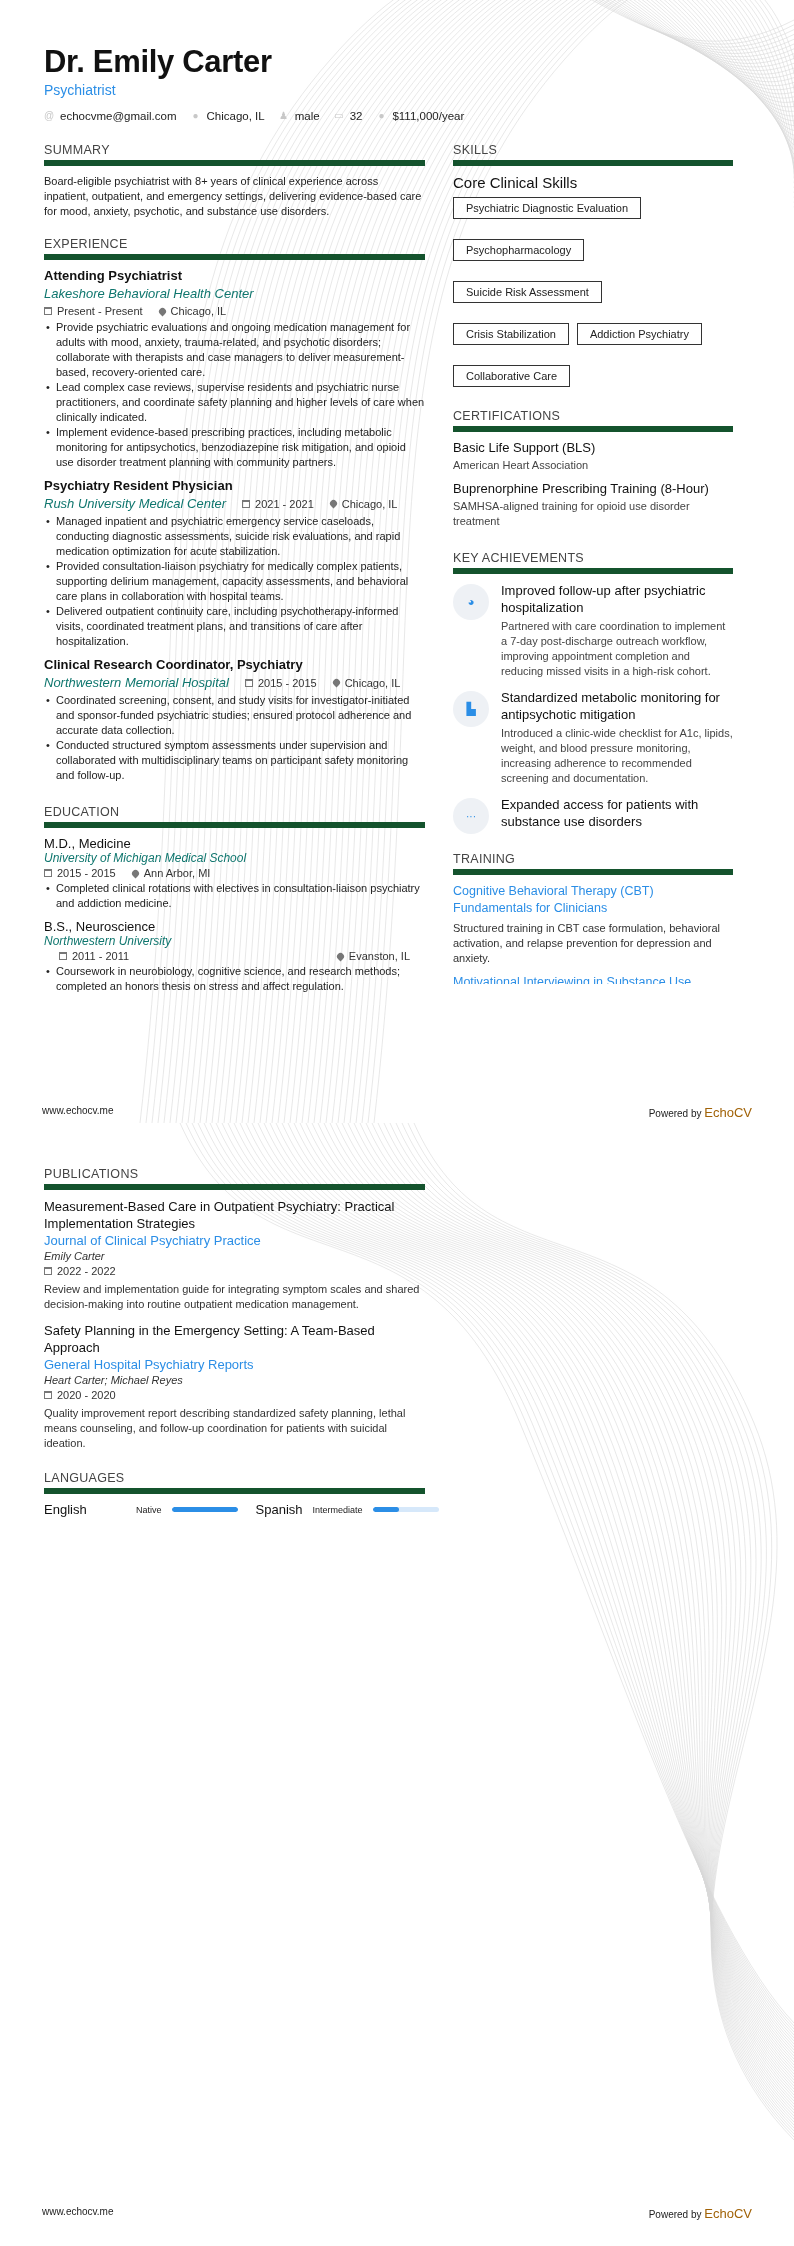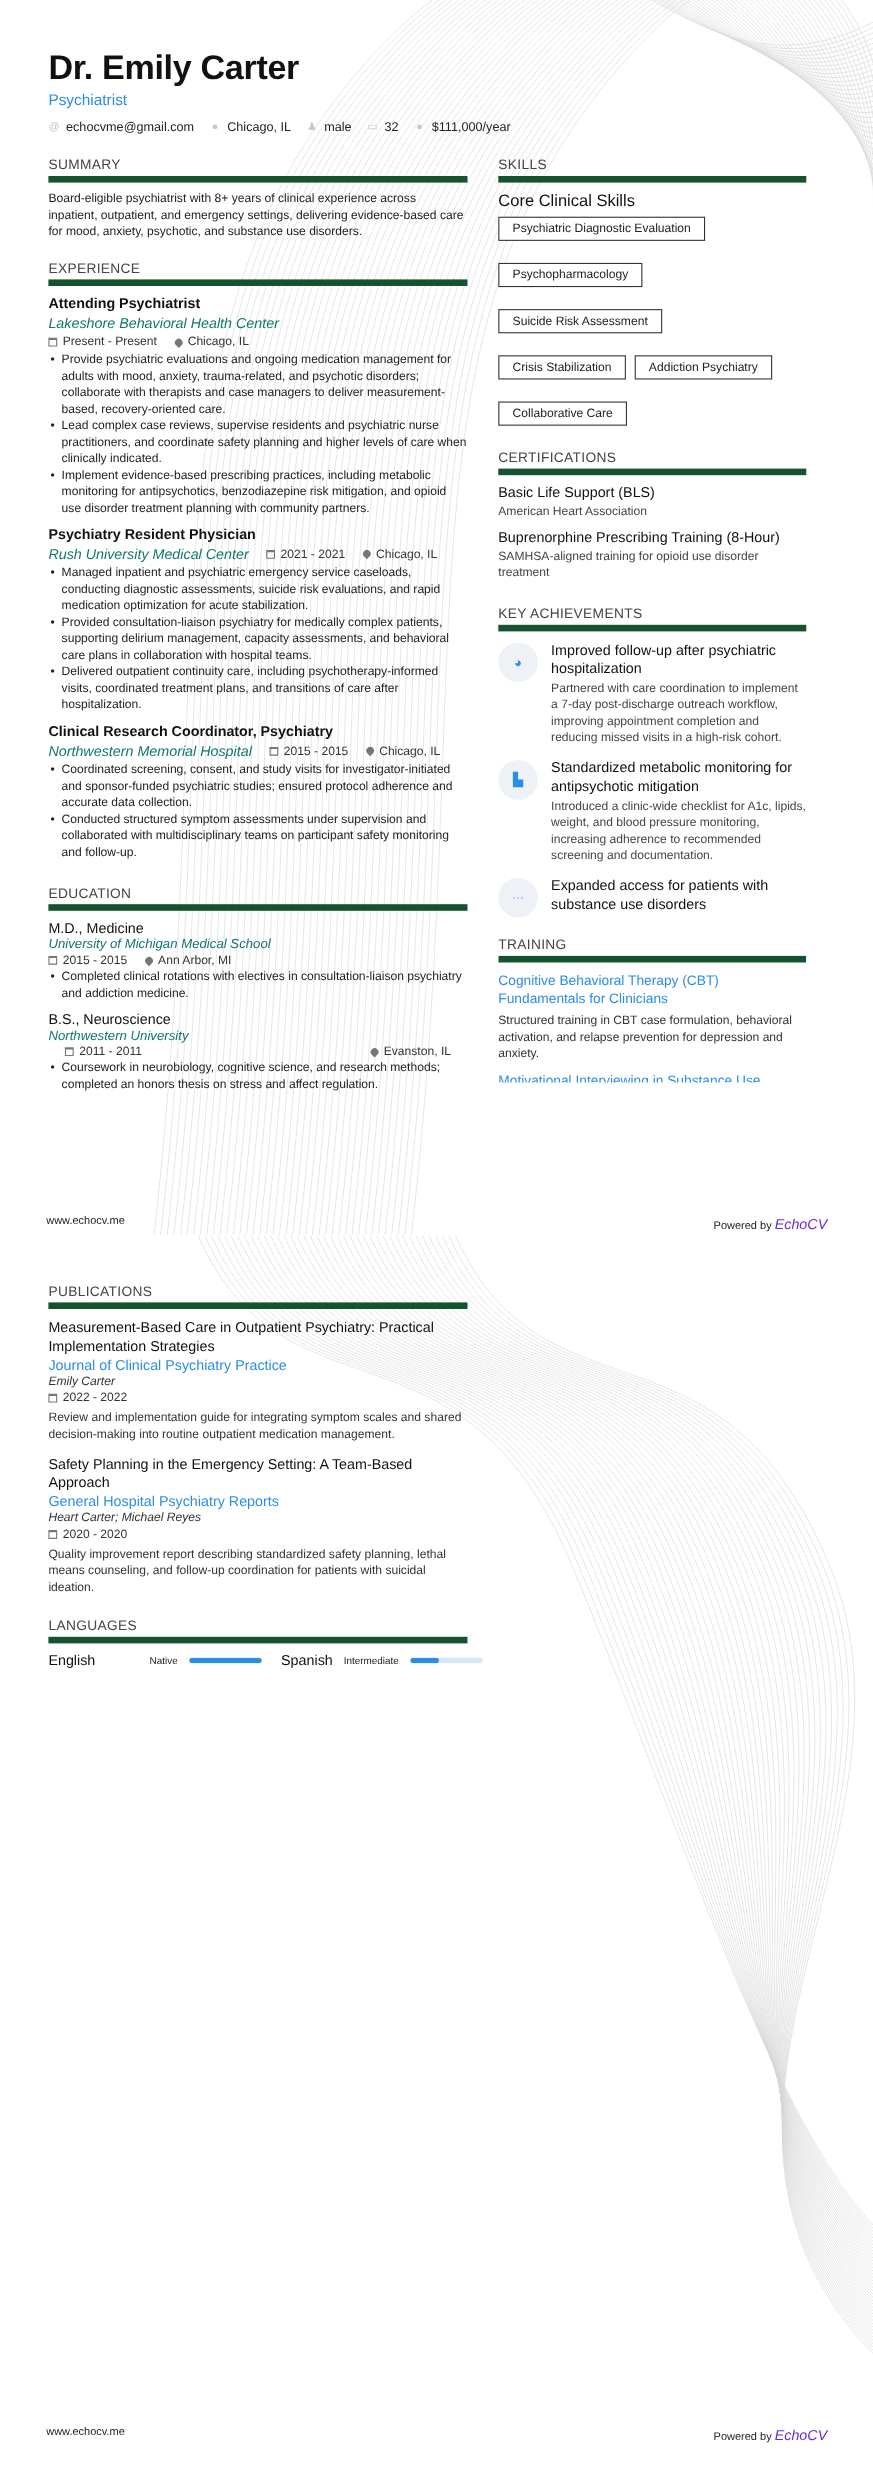--- a/index.html
+++ b/index.html
@@ -49,21 +49,21 @@
     .ach-body { flex: 1; }
     .ach-title { font-size: 13px; color: #111; line-height: 17px; }
     .ach-desc { font-size: 11px; color: #444; line-height: 15px; margin-top: 3px; }
 
     .train-title { font-size: 12.5px; color: #2b8ee6; line-height: 17px; }
     .train-desc { font-size: 11px; color: #333; line-height: 15px; margin-top: 4px; }
 
     .footer { position: absolute; left: 0; width: 794px; font-size: 10px; color: #222; }
     .footer .left { position: absolute; left: 42px; }
     .footer .right { position: absolute; right: 42px; }
-    .footer .brand { font-size: 13px; color: #6d28d9; font-style: italic; }
+    .footer .brand { font-size: 13px; color: #a16207; }
 
     .pub { margin-bottom: 10px; }
     .pub-title { font-size: 13px; color: #111; line-height: 17px; }
     .pub-journal { font-size: 13px; color: #2b8ee6; margin-top: 1px; }
     .pub-authors { font-size: 11px; color: #333; font-style: italic; margin-top: 2px; }
     .pub-date { font-size: 11px; color: #333; margin-top: 3px; display: flex; align-items: center; gap: 5px; }
     .pub-desc { font-size: 11px; color: #333; line-height: 15px; margin-top: 5px; }
 
     .langs { display: flex; align-items: center; gap: 8px; }
     .lang { display: flex; align-items: center; gap: 10px; }

